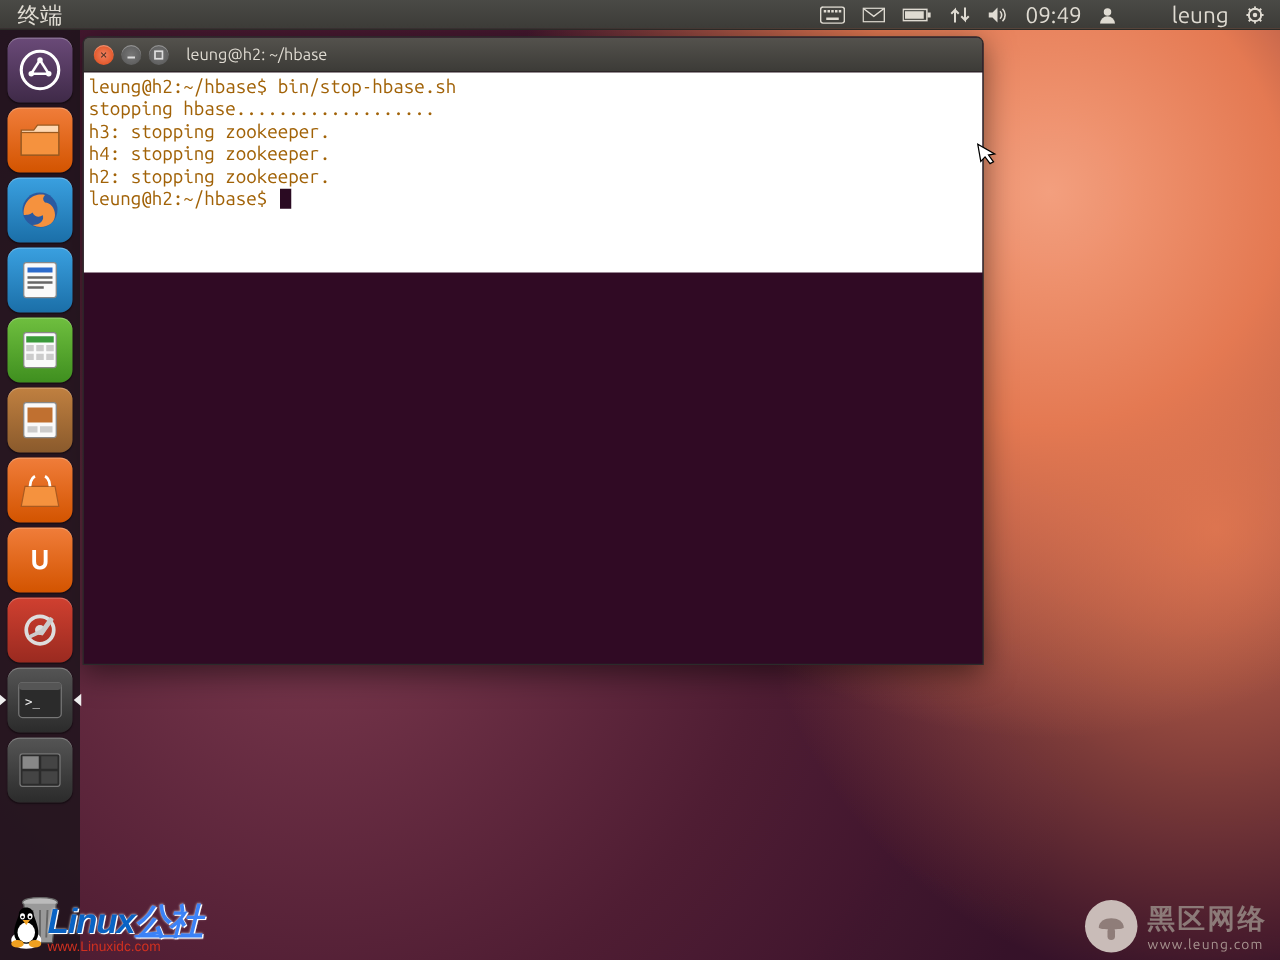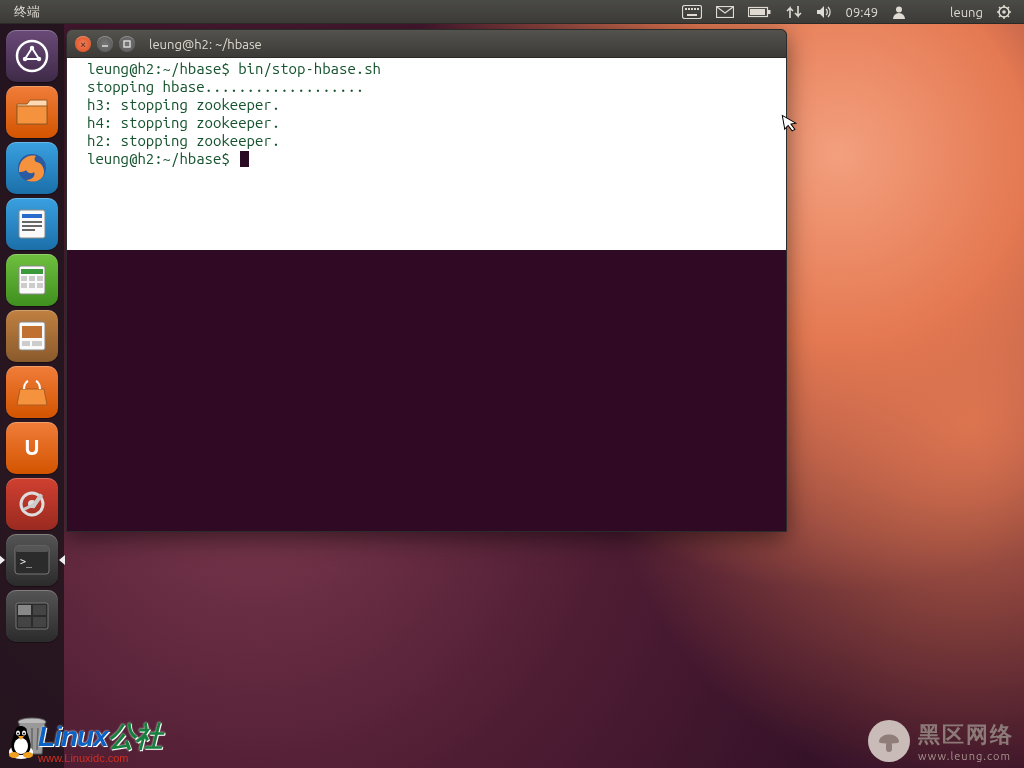--- a/index.html
+++ b/index.html
@@ -14,21 +14,21 @@
       radial-gradient(circle at 95% 55%, #d07050 0%, rgba(160,70,70,0) 35%),
       radial-gradient(circle at 25% 60%, #7a3a4e 0%, #4d1e33 40%, #351228 70%);
     filter:saturate(1.05);
   }
 
   
   .panel {
     position:absolute; top:0; left:0; right:0; height:24px;
     background:linear-gradient(#4a4a46,#3c3b37);
     color:#dfdbd2; display:flex; align-items:center;
-    font-size:13px; padding:2px 6px; z-index:10;
+    font-size:18px; padding:2px 6px; z-index:10;
     border-bottom:1px solid #2b2a27;
   }
   .panel .app-label { padding:0 8px; }
   .panel .spacer { flex:1; }
   .panel .ind { display:flex; align-items:center; padding:0 7px; height:100%; }
   .panel svg { display:block; }
   .panel .user-name { padding-left:4px;margin-left:40px; }
 
   
   .launcher {
@@ -80,41 +80,41 @@
     width:16px;height:16px;border-radius:50%;
     display:inline-flex;align-items:center;justify-content:center;
     font-size:11px;color:#3a2a20;
     box-shadow:inset 0 1px 0 rgba(255,255,255,.3);
   }
   .titlebar .wbtn.close { background:radial-gradient(#f08060,#dd4814); }
   .titlebar .wbtn.min, .titlebar .wbtn.max { background:radial-gradient(#777,#555); color:#ddd; }
   .titlebar .title { margin-left:8px; font-weight:normal; }
 
   .termwin .content {
-    position:absolute; top:28px; left:0; right:0; height:192px;
-    background:#ffffff; color:#14532d;
+    position:absolute; top:28px; left:0; right:0; height:160px;
+    background:#ffffff; color:#a16207;
     font-family:"Ubuntu Mono","DejaVu Sans Mono",monospace;
-    font-size:15px; line-height:18px; padding:2px 20px;
+    font-size:15px; line-height:18px; padding:2px 4px;
     white-space:pre;
   }
   .termwin .cursor {
     display:inline-block; width:9px; height:16px; background:#2a0a22;
     vertical-align:text-bottom; margin-left:2px;
   }
 
   
   .wm-left {
     position:absolute; left:4px; bottom:4px; z-index:20;
     display:flex; align-items:center; color:#fff;
   }
   .wm-left .tux { width:34px; display:flex; justify-content:center; }
   .wm-left .text { font-family:Arial,sans-serif; }
   .wm-left .brand { font-size:28px; font-weight:900; font-style:italic;
     color:#0a63c4; text-shadow:0 0 2px #fff, 1px 1px 0 #fff; letter-spacing:-1px;}
-  .wm-left .brand .orange { color:#15803d; }
+  .wm-left .brand .orange { color:#3b82f6;text-decoration:underline; }
   .wm-left .sub { font-size:11px; color:#d03020; margin-top:-4px; }
 
   
   .wm-right {
     position:absolute; right:10px; bottom:6px; z-index:20;
     display:flex; align-items:flex-end; gap:8px; color:#9a8a8a;
   }
   .wm-right .mush {
     width:42px;height:42px;border-radius:50%;background:#c9bcb8;
     display:flex;align-items:center;justify-content:center;

